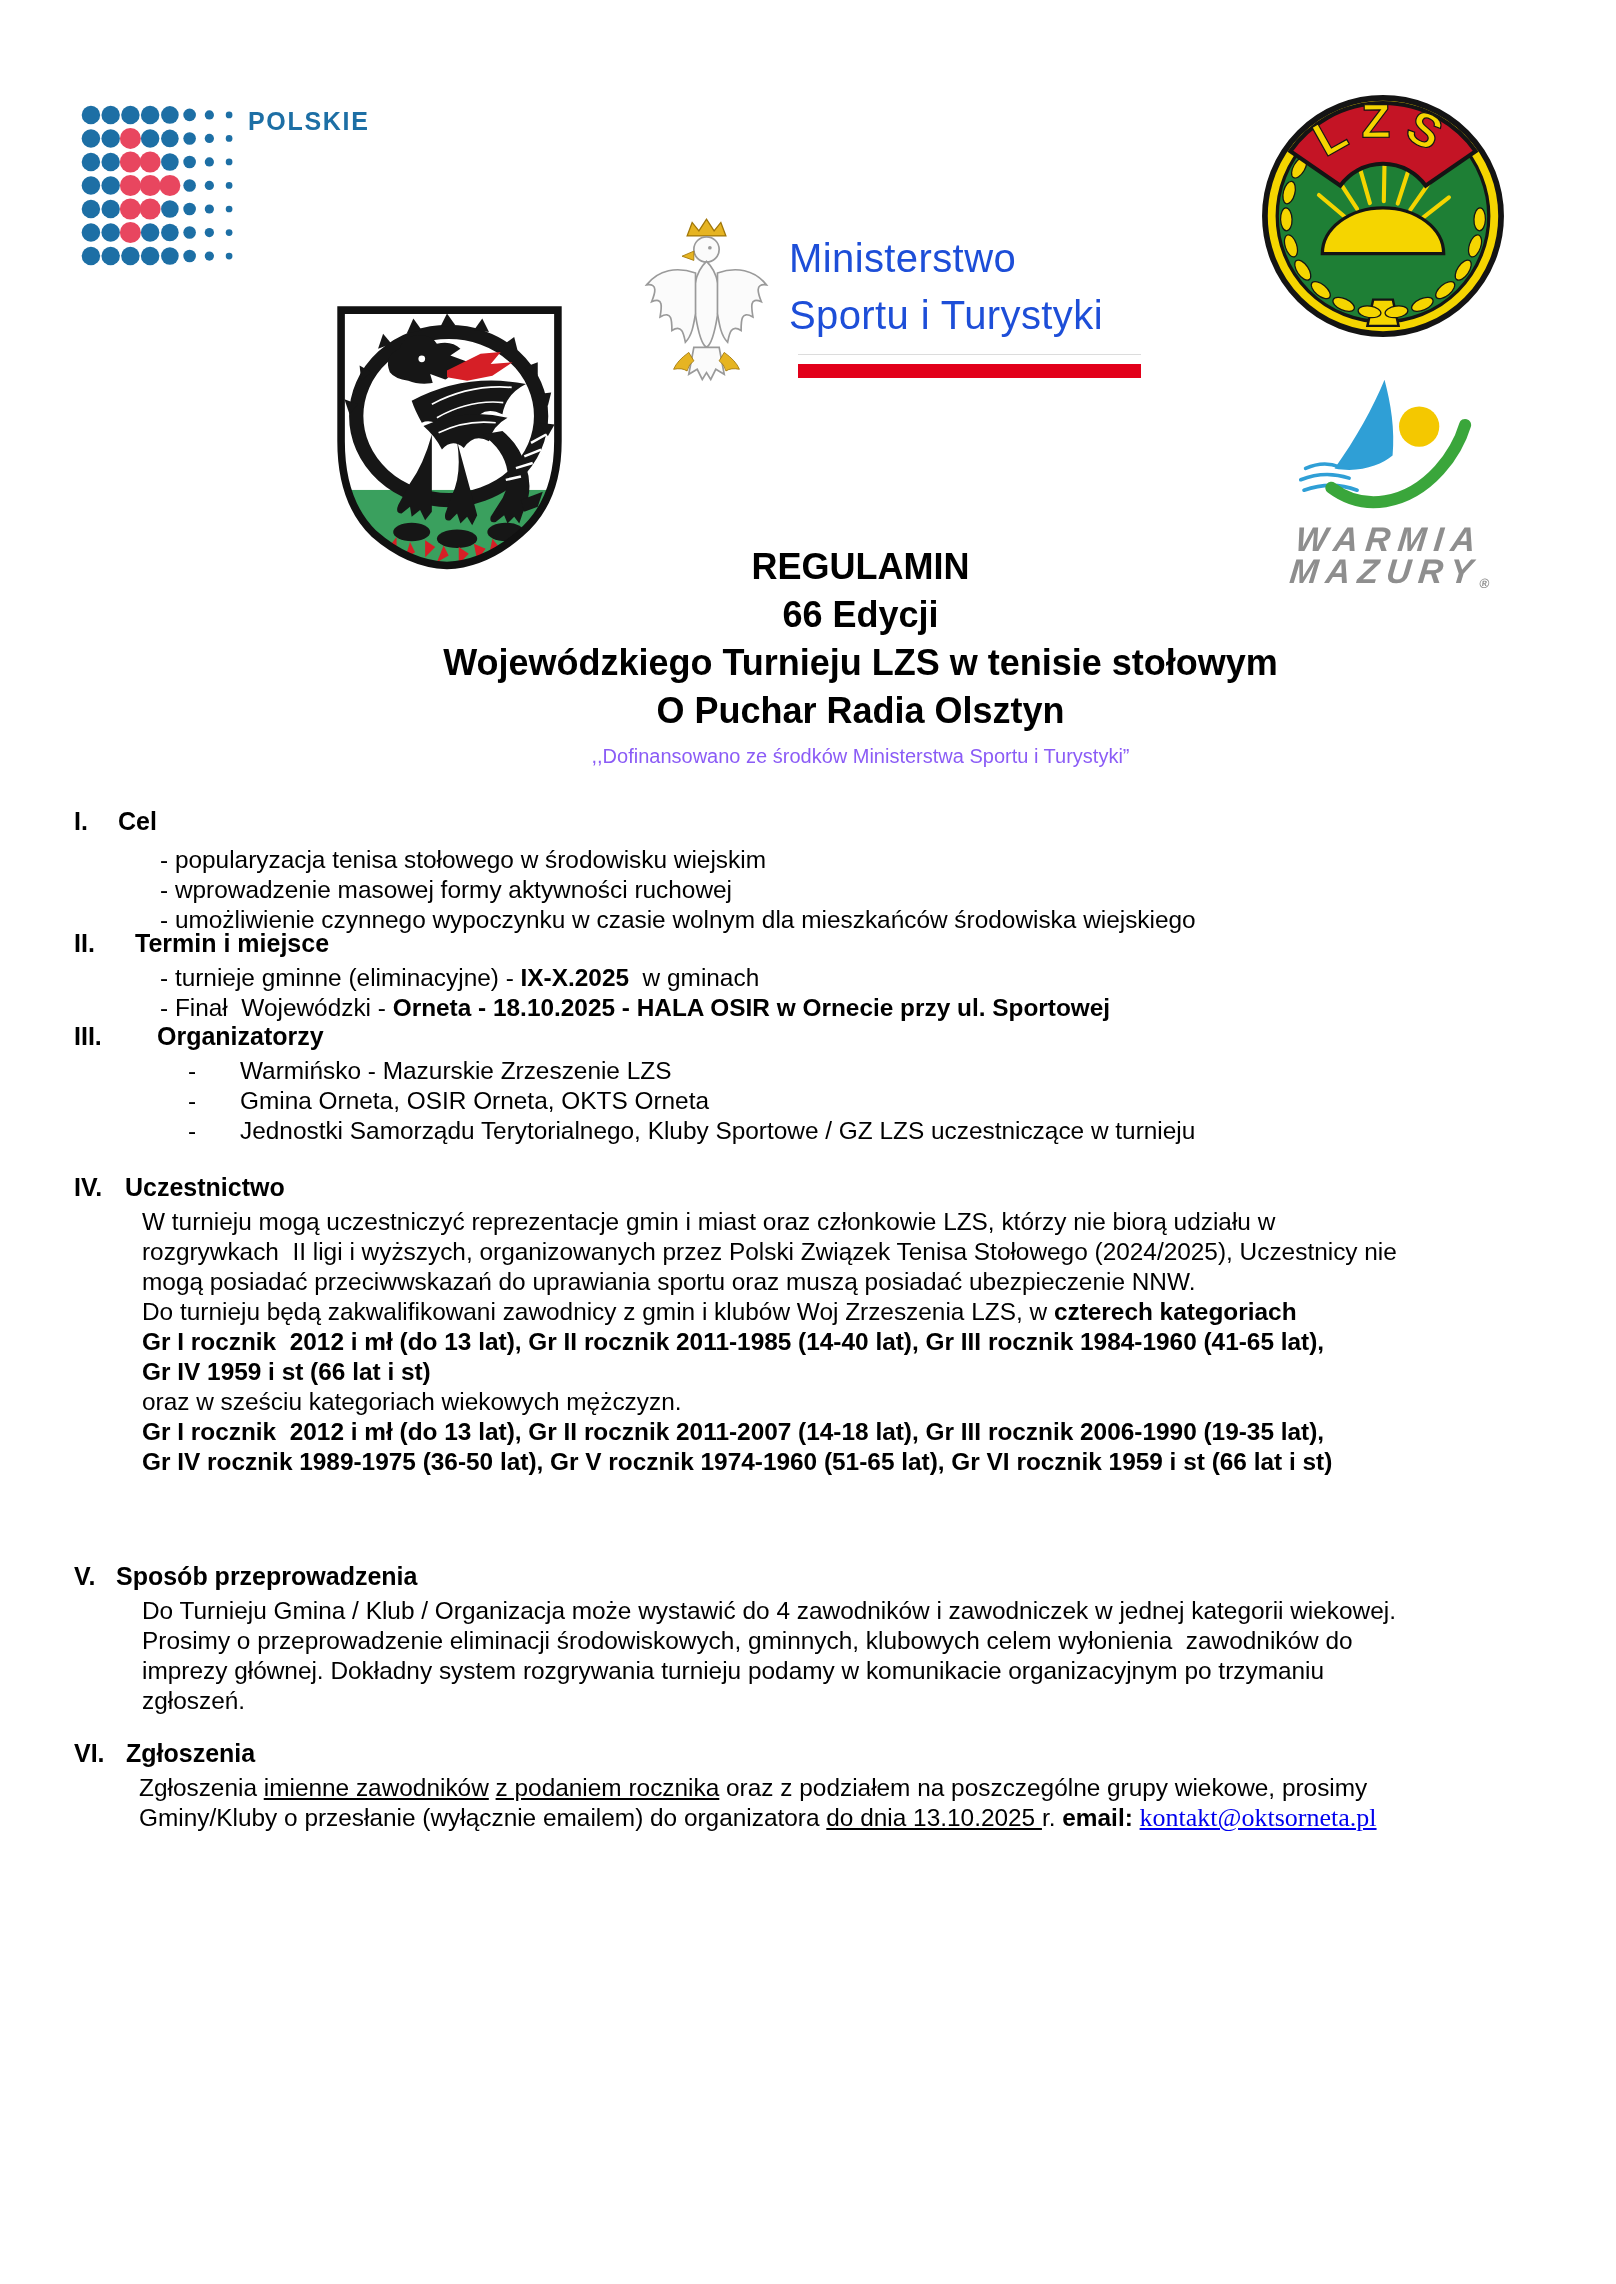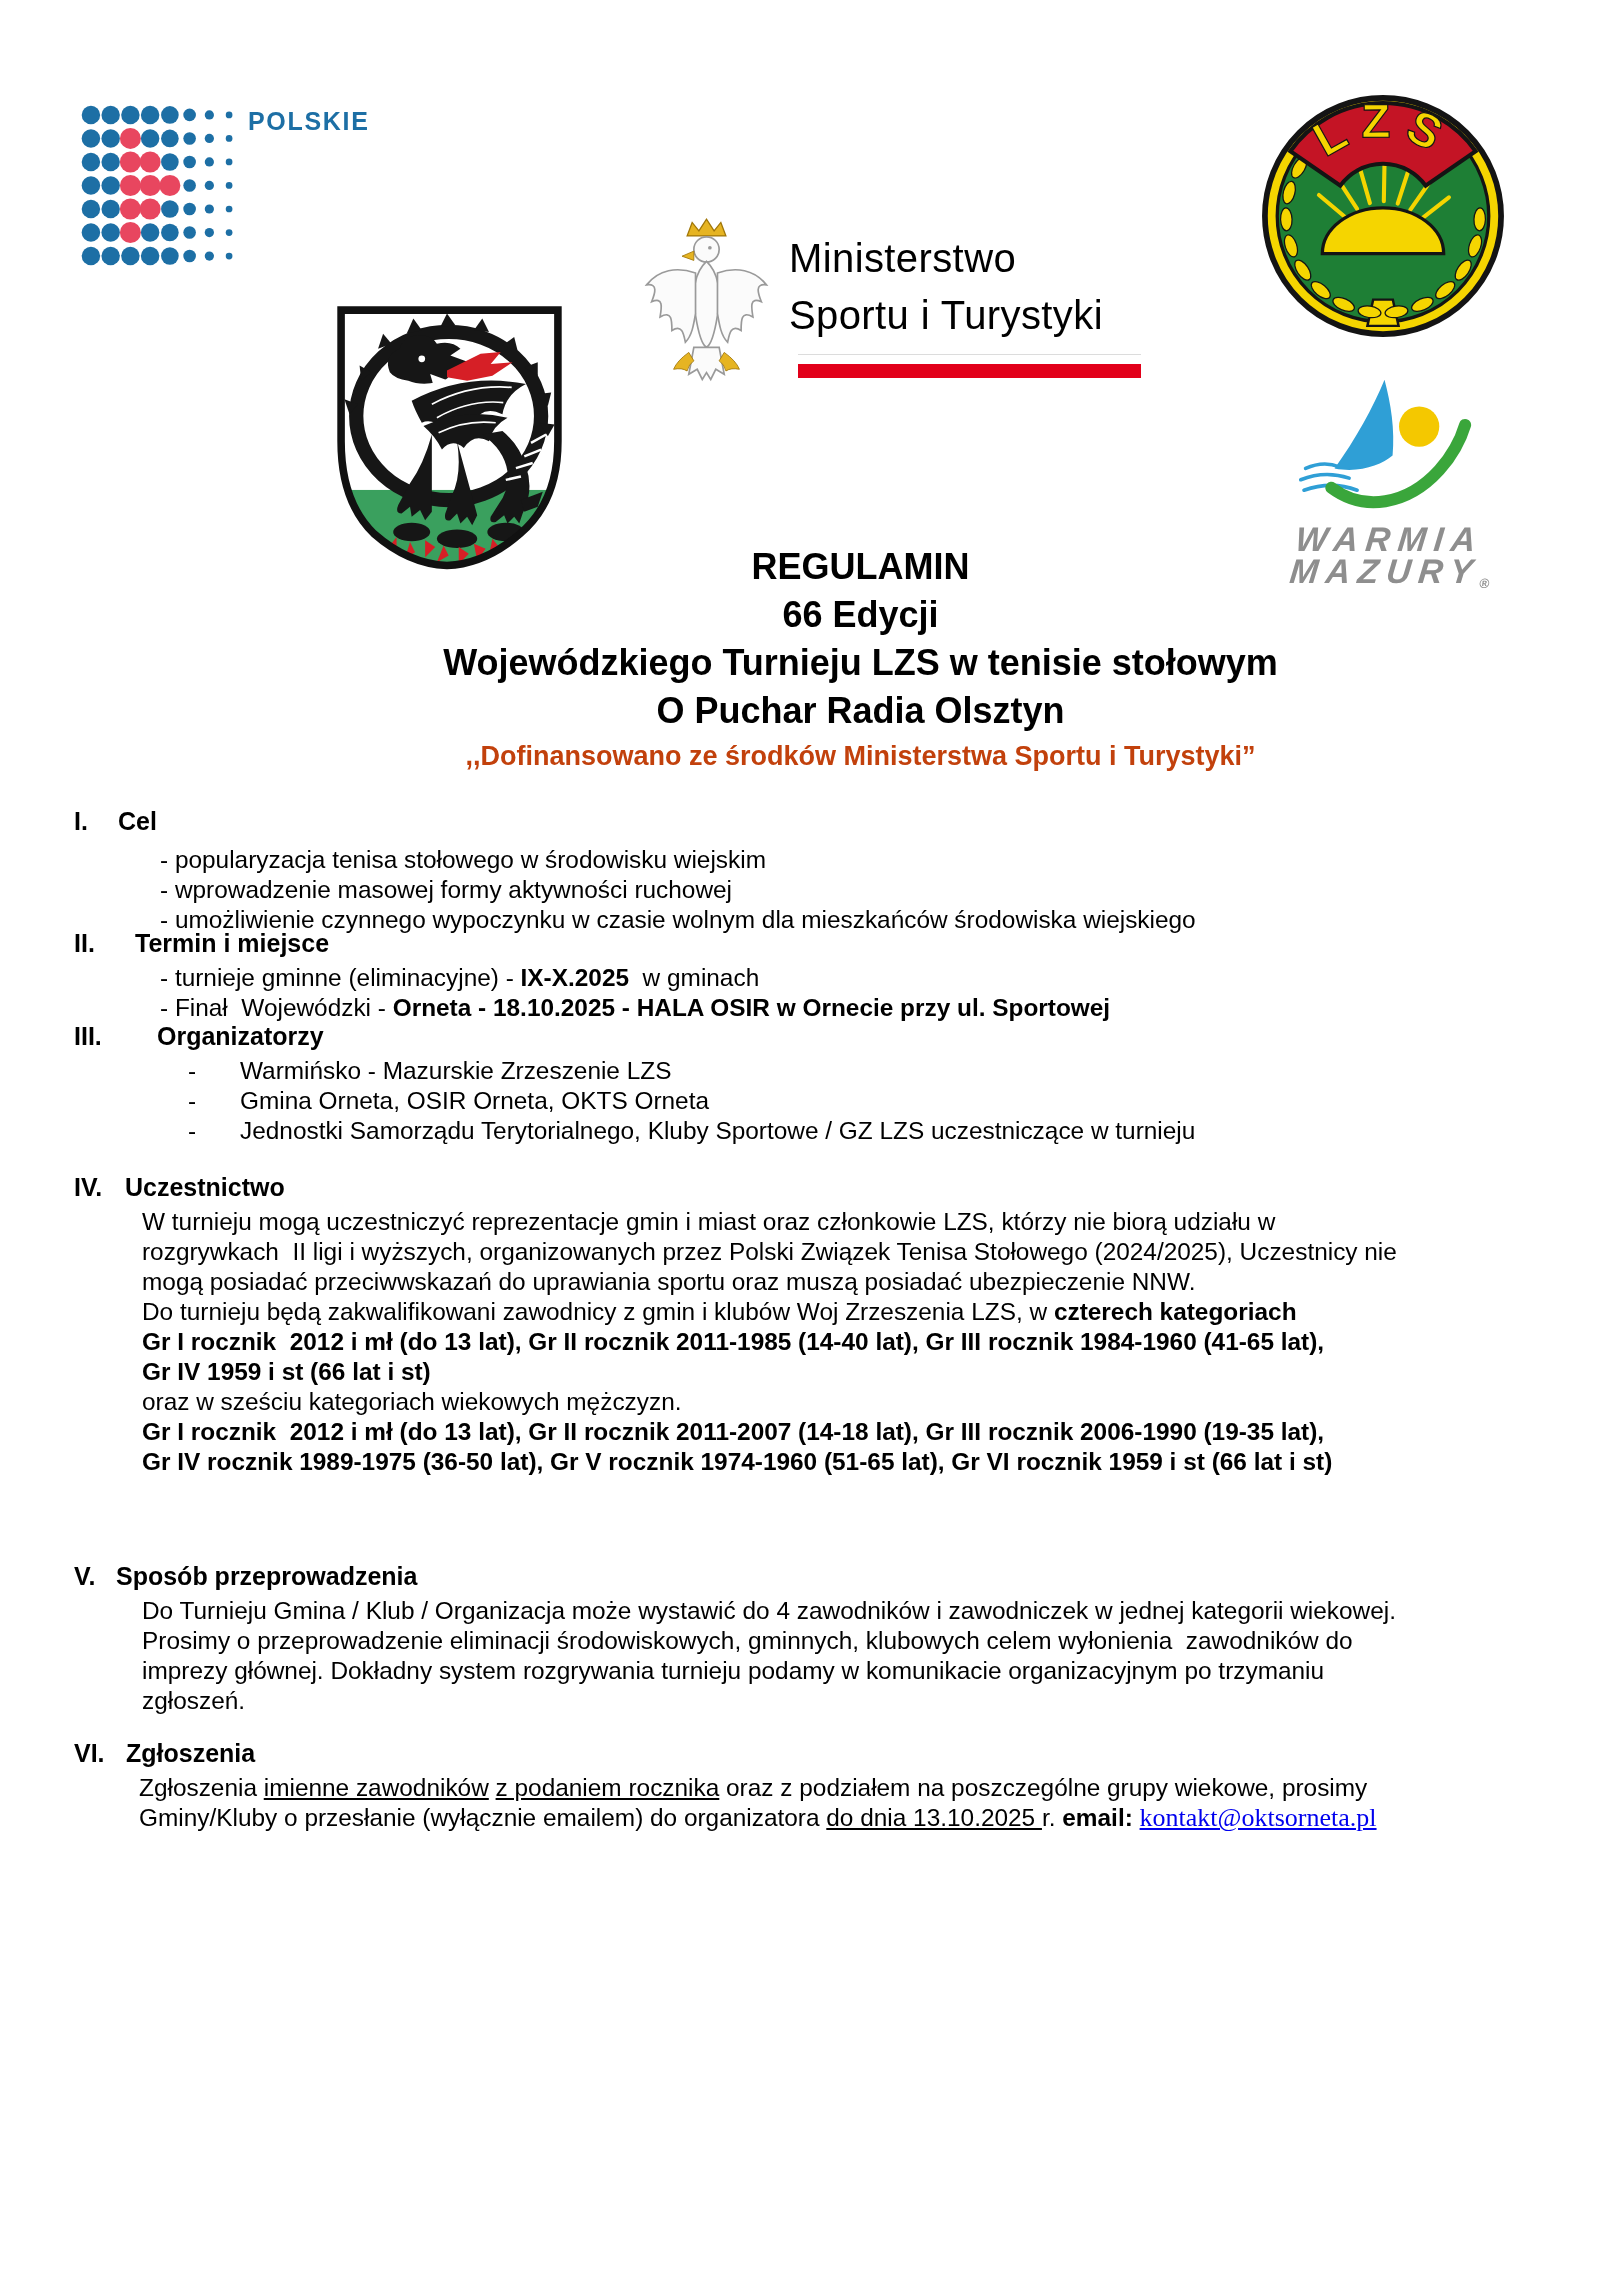--- a/index.html
+++ b/index.html
@@ -9,36 +9,36 @@
 
   
   .radio-logo{position:absolute;left:80px;top:104px;width:556px;height:168px;}
   .radio-text{position:absolute;left:168px;top:5px;color:#1d6fa5;text-align:right;}
   .radio-top{font-size:25px;font-weight:bold;letter-spacing:1.7px;line-height:25px;}
   .radio-big{font-size:62px;font-weight:bold;letter-spacing:2.5px;line-height:58px;}
 
   .coa{position:absolute;left:331px;top:300px;}
 
   .ministry{position:absolute;left:631px;top:209px;width:556px;height:194px;}
-  .min-line{position:absolute;left:158px;font-size:40px;color:#000000;letter-spacing:0.4px;white-space:pre;}
+  .min-line{position:absolute;left:158px;font-size:40px;color:#1d4ed8;letter-spacing:0.4px;white-space:pre;}
   .min-flag{position:absolute;left:167px;top:145px;width:343px;}
   .min-flag .w{height:9.3px;background:#fff;border-top:1.7px solid #dcdcdc;}
   .min-flag .r{height:13.5px;background:#e2001a;}
 
   .lzs{position:absolute;left:1260px;top:93px;}
   .warmia{position:absolute;left:1263px;top:375px;width:253px;text-align:center;}
   .warmia svg{margin-left:10px;}
   .wm-line{color:#8e8e8e;font-weight:bold;font-style:italic;font-size:34px;line-height:32px;
            letter-spacing:7.6px;transform:skewX(-6deg);white-space:pre;}
   .wm-reg{font-size:13.5px;letter-spacing:0;vertical-align:-5px;}
 
   
   .title{position:absolute;left:105px;top:543px;width:1511px;text-align:center;}
   .t1{font-size:36px;font-weight:bold;line-height:48px;white-space:pre;}
-  .tsub{font-size:27px;font-weight:bold;line-height:42px;color:#c2410c;white-space:pre;}
+  .tsub{font-size:20px;font-weight:normal;line-height:42px;color:#8b5cf6;white-space:pre;}
 
   
   .sec{position:absolute;left:74px;right:17px;}
   .sh{display:flex;font-size:25px;font-weight:bold;line-height:34px;margin-bottom:3.4px;white-space:pre;}
   .rn{display:inline-block;flex:0 0 auto;}
   .ln{font-size:24.4px;line-height:30px;white-space:pre;}
   .b{font-weight:bold;}
   .u{text-decoration:underline;}
   .ind-a{margin-left:86px;}
   .ind-p{margin-left:68px;}

